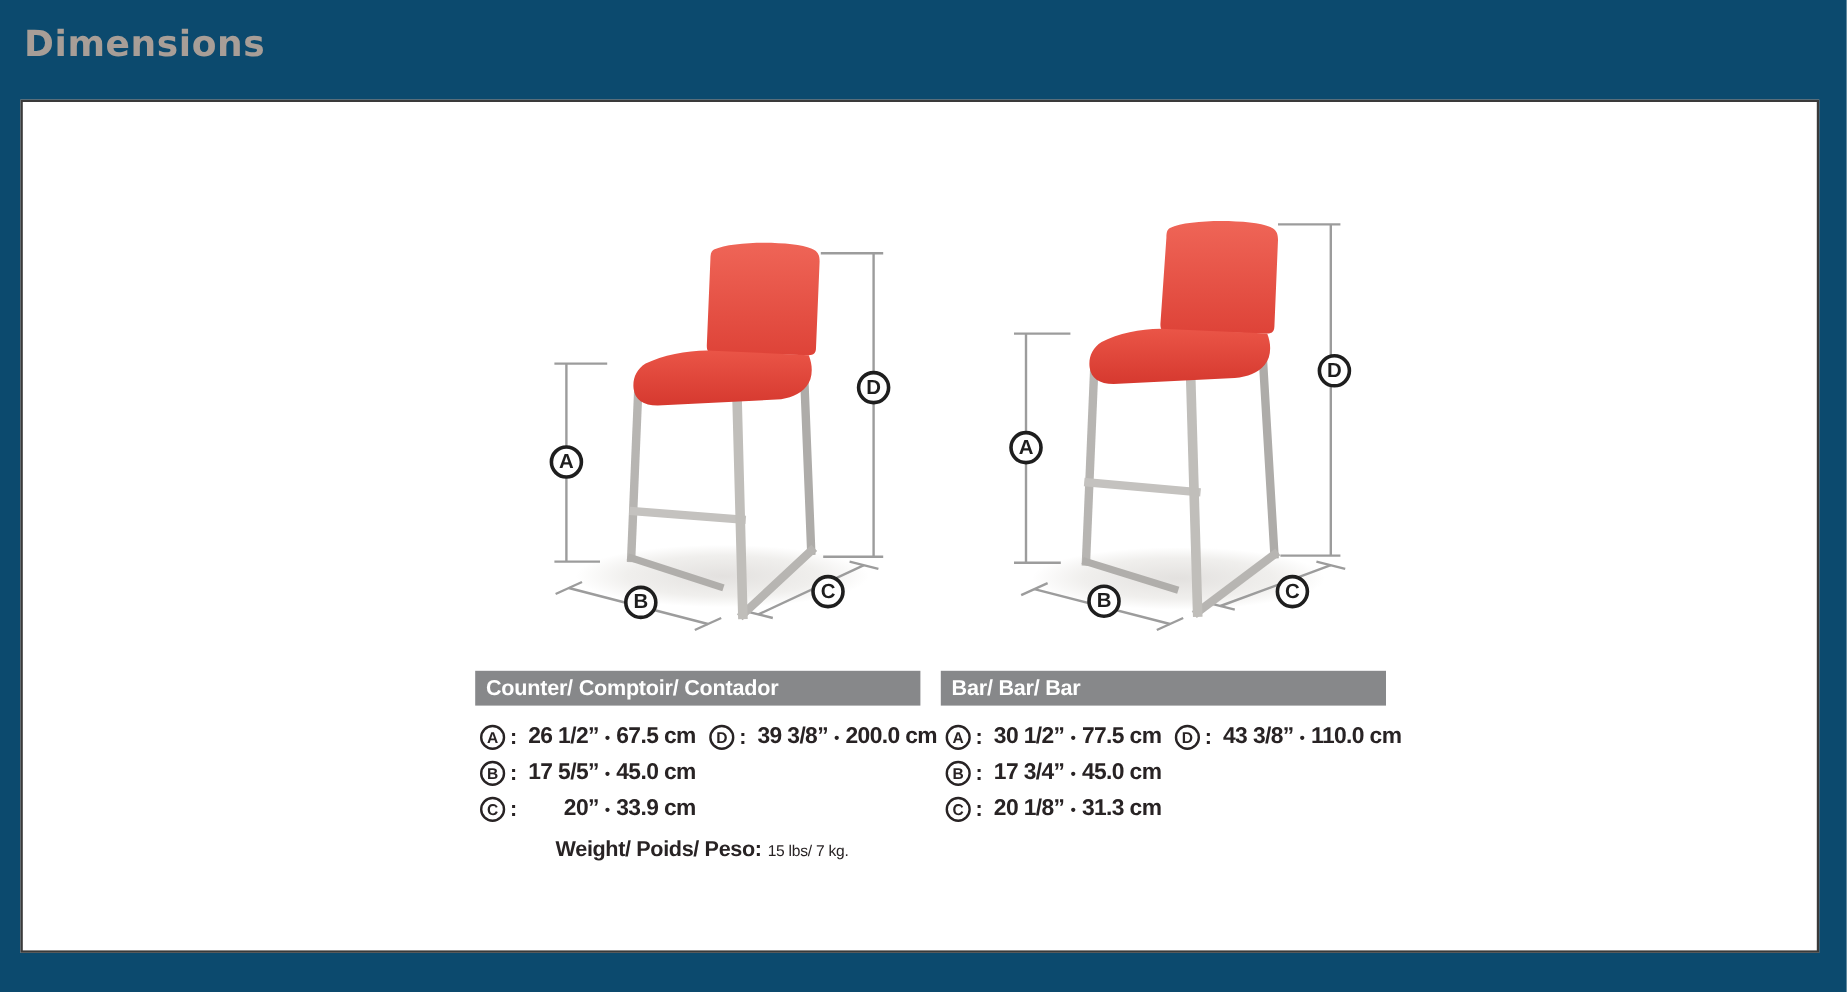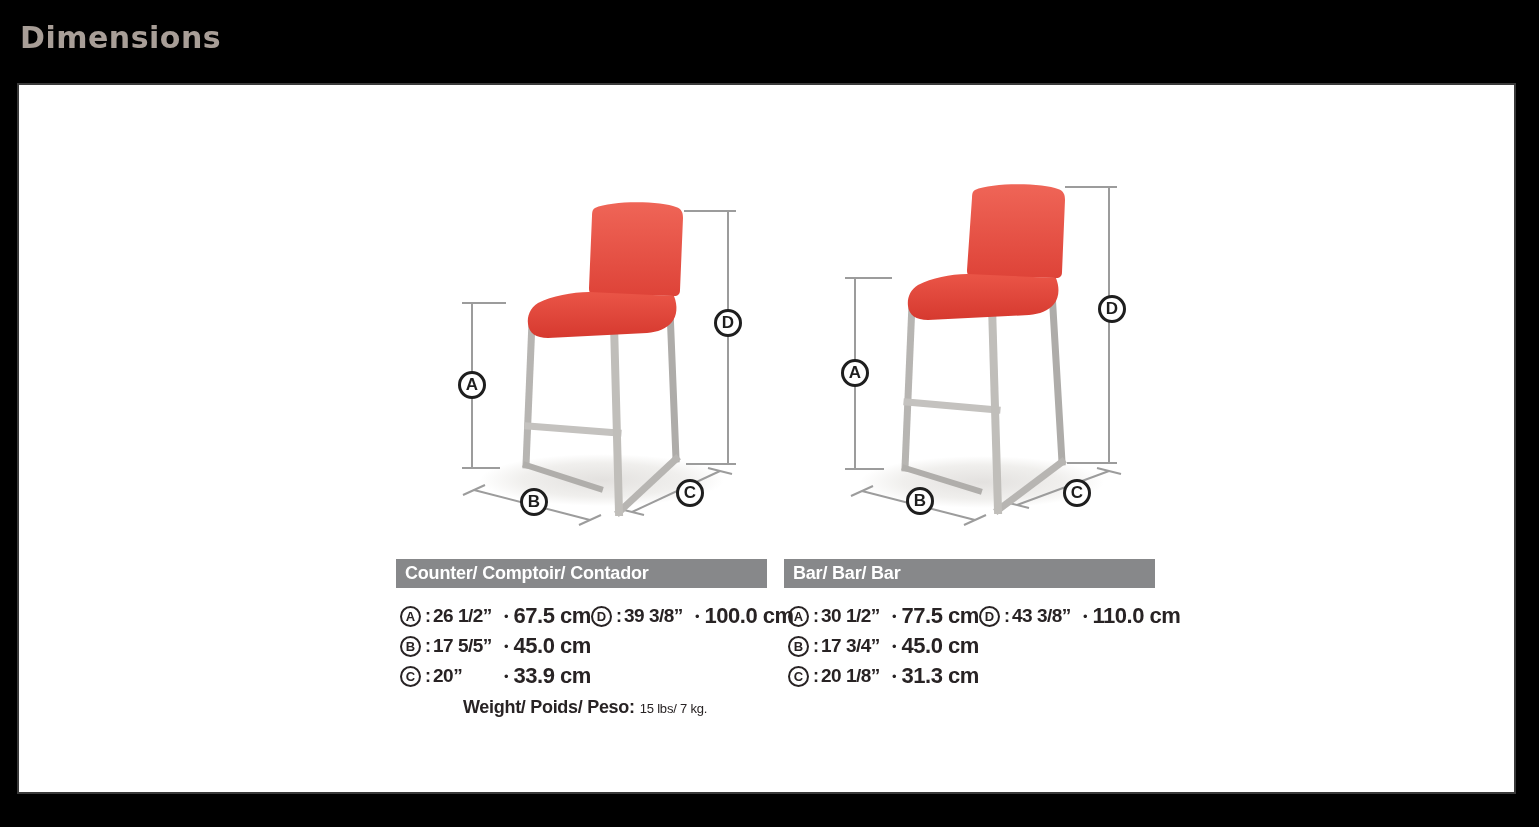--- a/index.html
+++ b/index.html
@@ -1,16 +1,16 @@
 <!DOCTYPE html>
 <html><head>
 <meta charset="utf-8">
 <style>
   html,body{margin:0;padding:0;background:#ffffff;}
-  #page{position:relative;width:1539px;height:827px;background:#000000;overflow:hidden;
+  #page{position:relative;width:1539px;height:827px;background:#0c4a6e;overflow:hidden;
         font-family:"Liberation Sans",sans-serif;color:#282324;}
   .title{position:absolute;left:20px;top:20px;font-family:"DejaVu Sans",sans-serif;
          font-weight:bold;font-size:30px;letter-spacing:0.5px;color:#a89e97;}
   .dimbox{position:absolute;left:17px;top:83px;width:1495px;height:707px;
           border:2px solid #3a3a3a;background:#ffffff;}
   .figure{position:absolute;width:330px;height:370px;top:87px;}
   #fig-counter{left:423px;}
   #fig-bar{left:803px;}
   .fig-circ{position:absolute;width:28px;height:28px;box-sizing:border-box;
             border:3px solid #1e1e1e;border-radius:50%;background:#ffffff;
@@ -27,23 +27,23 @@
   .dimrow{position:absolute;left:4px;height:24px;}
   .row1{top:3px;}  .row2{top:33px;}  .row3{top:63px;}
   .cell{display:flex;align-items:center;}
   .cell-a{position:absolute;left:0;top:0;}
   .cell-d{position:absolute;left:191px;top:0;}
   .circ{width:21px;height:21px;box-sizing:border-box;border:2px solid #282324;
         border-radius:50%;display:flex;align-items:center;justify-content:center;
         font-weight:bold;font-size:13px;flex:0 0 auto;}
   .colon{font-weight:bold;font-size:18px;margin:0 2px 0 4px;}
   .imp{font-weight:bold;font-size:19px;letter-spacing:-0.5px;display:inline-block;
-       width:66px;white-space:nowrap;}
+       width:66px;text-align:right;white-space:nowrap;}
   .dot{font-size:13px;margin:0 5px;}
-  .met{font-weight:bold;font-size:22px;letter-spacing:-0.5px;white-space:nowrap;}
+  .met{font-weight:bold;font-size:19px;letter-spacing:-0.5px;white-space:nowrap;}
   .weightrow{position:absolute;left:67px;top:97px;white-space:nowrap;}
   .wlabel{font-weight:bold;font-size:18px;letter-spacing:-0.3px;margin-top:30px;}
   .wvalue{font-size:13px;margin-left:5px;letter-spacing:-0.2px;}
 </style>
 </head>
 <body>
 
 <div id="page">
 
   <div class="title">Dimensions</div>
@@ -162,21 +162,21 @@
           <span class="colon">:</span>
           <span class="imp">26 1/2”</span>
           <span class="dot">•</span>
           <span class="met">67.5 cm</span>
         </span>
         <span class="cell cell-d">
           <span class="circ">D</span>
           <span class="colon">:</span>
           <span class="imp">39 3/8”</span>
           <span class="dot">•</span>
-          <span class="met">100.0 cm</span>
+          <span class="met">200.0 cm</span>
         </span>
       </div>
       <div class="dimrow row2">
         <span class="cell">
           <span class="circ">B</span>
           <span class="colon">:</span>
           <span class="imp">17 5/5”</span>
           <span class="dot">•</span>
           <span class="met">45.0 cm</span>
         </span>

